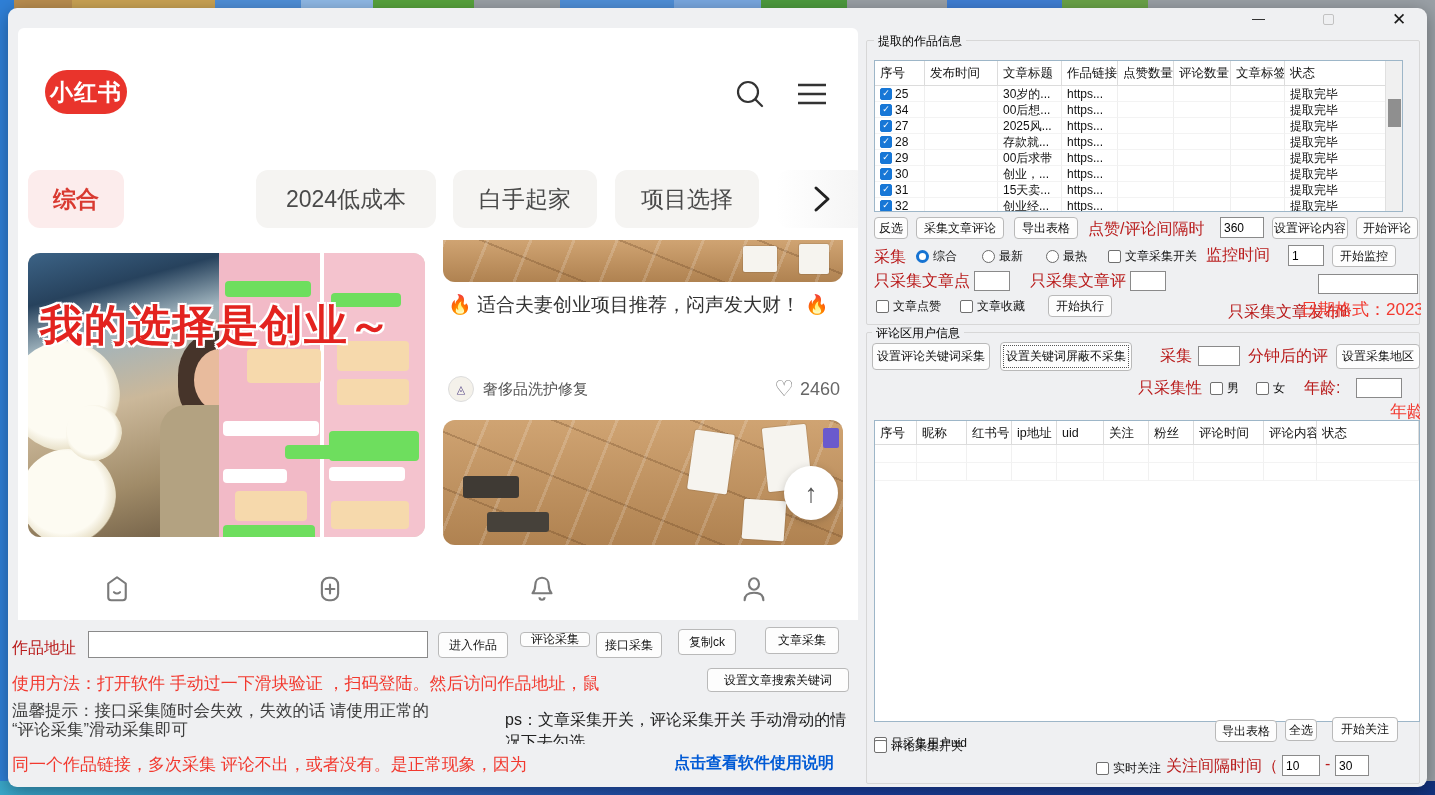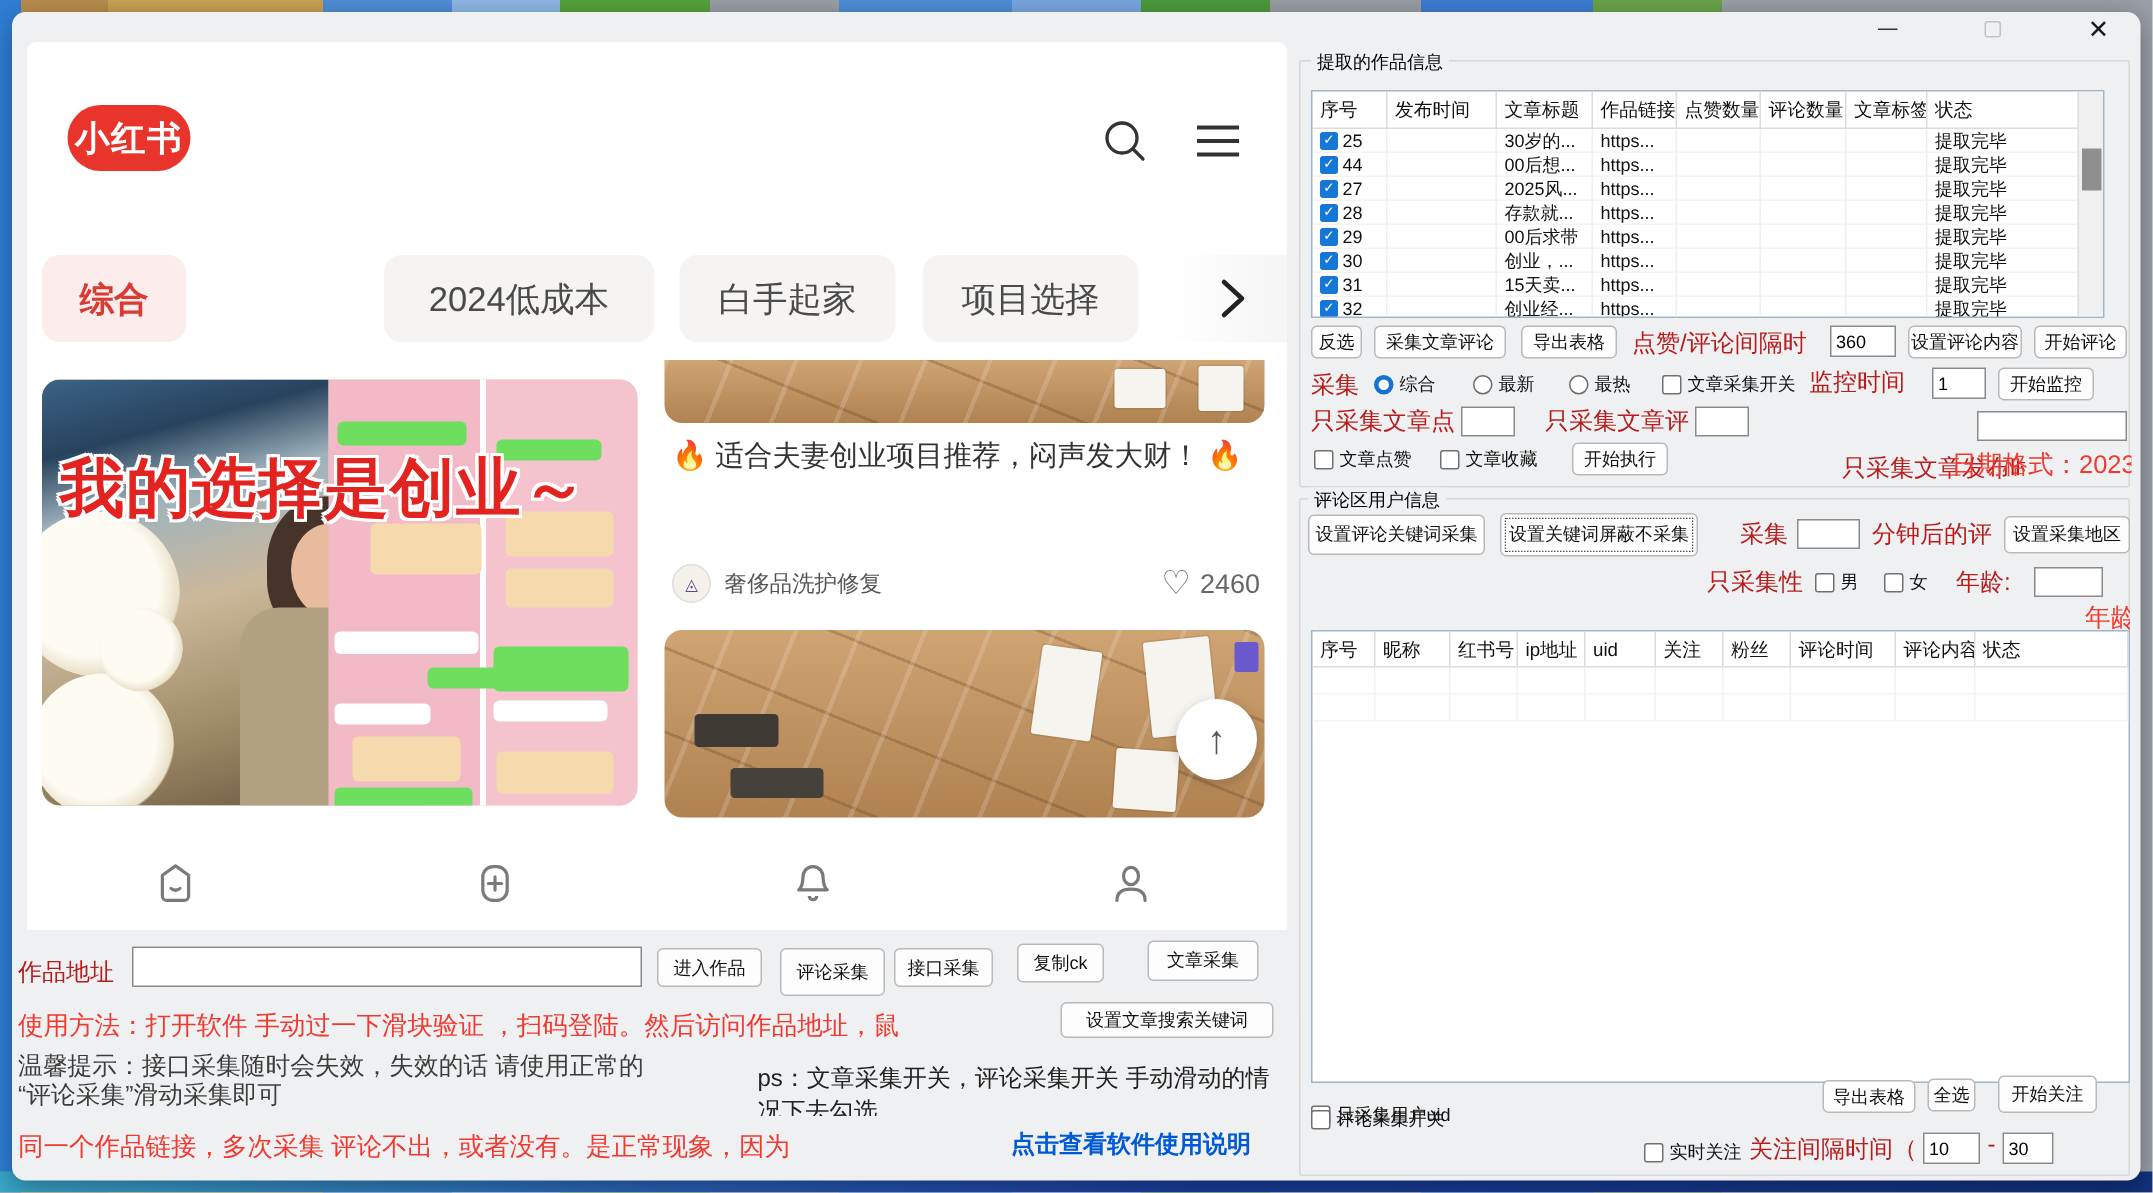--- a/index.html
+++ b/index.html
@@ -221,21 +221,21 @@
             <ellipse cx="12" cy="8" rx="4" ry="4.6" fill="none" stroke="#7a7a7a" stroke-width="1.7"></ellipse>
             <path d="M4.5 21 q0 -6 7.5 -6 q7.5 0 7.5 6" fill="none" stroke="#7a7a7a" stroke-width="1.7" stroke-linecap="round"></path>
           </svg>
       </div>
     </div>
   </div>
 
   <div class="glabel" style="left:4px;top:630px;">作品地址</div>
   <input class="inp" style="left: 80px; top: 623px; width: 340px; height: 27px;">
   <div class="btn" style="left:430px;top:624px;width:70px;height:26px;">进入作品</div>
-  <div class="btn" style="left:512px;top:624px;width:70px;height:32px;">评论采集</div>
+  <div class="btn" style="left:512px;top:624px;width:70px;height:15px;">评论采集</div>
   <div class="btn" style="left:588px;top:624px;width:66px;height:26px;">接口采集</div>
   <div class="btn" style="left:670px;top:621px;width:58px;height:26px;">复制ck</div>
   <div class="btn" style="left:757px;top:619px;width:74px;height:27px;">文章采集</div>
 
   <div class="redtext clip" style="left:4px;top:664px;width:648px;font-size:17px;">使用方法：打开软件  手动过一下滑块验证  ，扫码登陆。然后访问作品地址，鼠</div>
   <div class="btn" style="left:699px;top:660px;width:142px;height:24px;">设置文章搜索关键词</div>
 
   <div class="slabel" style="left:4px;top:692px;font-size:16.5px;color:#3d3d3d;">温馨提示：接口采集随时会失效，失效的话 请使用正常的</div>
   <div class="slabel" style="left:4px;top:711px;font-size:16.5px;color:#3d3d3d;">“评论采集”滑动采集即可</div>
 
@@ -267,21 +267,21 @@
         <div>30岁的...</div>
         <div>https...</div>
       <div></div>
         <div></div>
         <div></div>
         <div>提取完毕</div>
     </div>
     <div class="t1grid t1row">
       <div>
           <span class="cbx checked">✓</span>
-          <span>44</span>
+          <span>34</span>
         </div>
       <div></div>
         <div>00后想...</div>
         <div>https...</div>
       <div></div>
         <div></div>
         <div></div>
         <div>提取完毕</div>
     </div>
     <div class="t1grid t1row">

